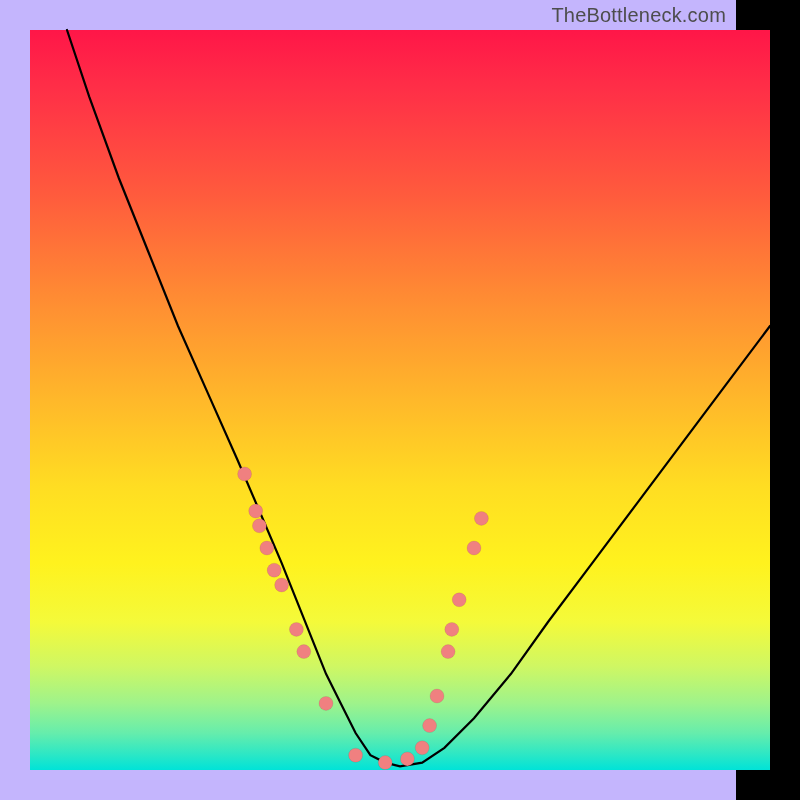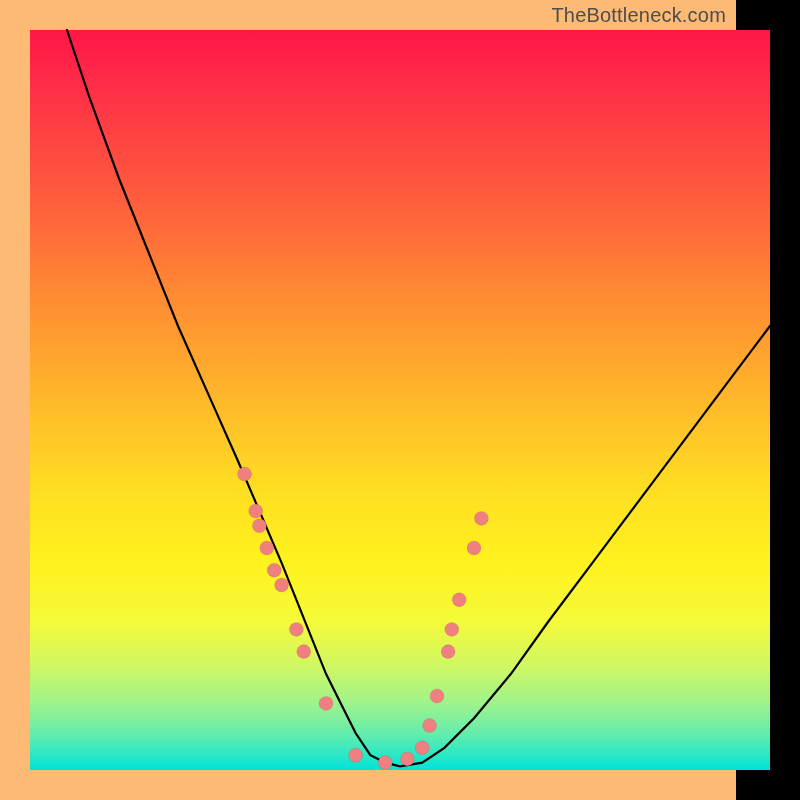--- a/index.html
+++ b/index.html
@@ -8,21 +8,21 @@
     width: 800px;
     height: 800px;
     overflow: hidden;
     background: #000;
     font-family: Arial, Helvetica, sans-serif;
   }
   .stage {
     position: relative;
     width: 736px;
     height: 800px;
-    background: #fdba74;
+    background: #c4b5fd;
   }
   .plot-area {
     position: absolute;
     left: 30px;
     top: 30px;
     width: 740px;
     height: 740px;
     
     background: linear-gradient(
       to bottom,

